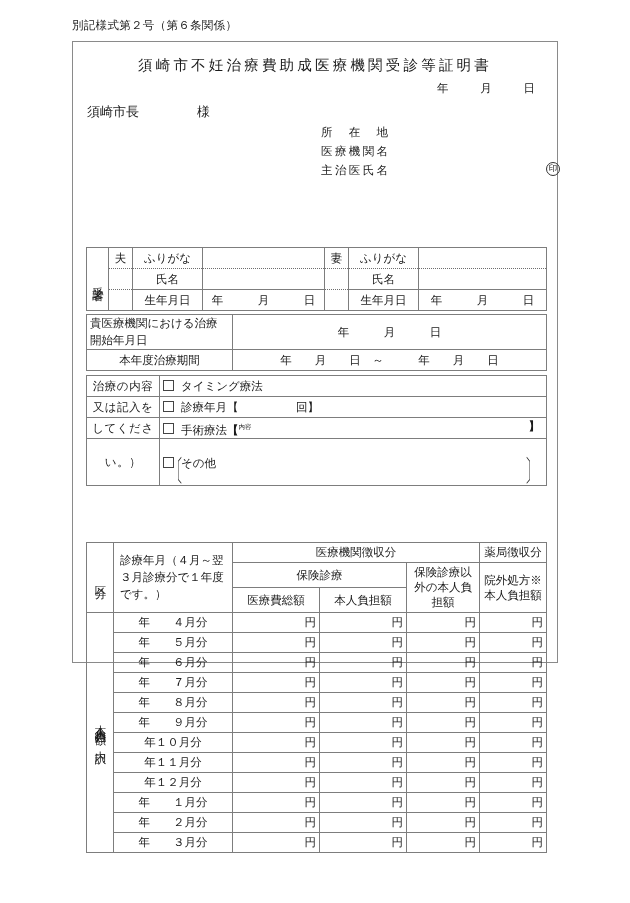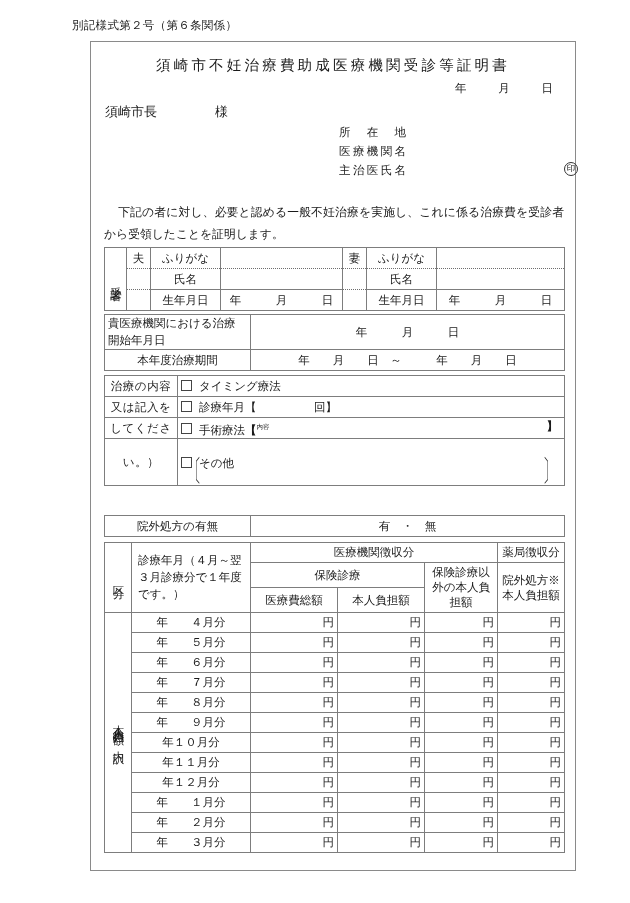--- a/index.html
+++ b/index.html
@@ -29,24 +29,23 @@
     font-size: 11.5px;
     letter-spacing: 0.3px;
     white-space: nowrap;
   }
   
   .frame {
     position: absolute;
     left: 72px;
     top: 41px;
     width: 486px;
-    height: 830px;
+    height: 622px;
     border: 1px solid #8a8a8a;
     box-sizing: border-box;
-    margin-left: 18px;
   }
   
   .title {
     position: absolute;
     left: 0; right: 0;
     top: 14px;
     text-align: center;
     font-size: 14.5px;
     letter-spacing: 3.2px;
     white-space: nowrap;
@@ -208,23 +207,20 @@
       </div>
       <div class="issuer-row">
         <span class="lbl">医療機関名</span>
       </div>
       <div class="issuer-row">
         <span class="lbl">主治医氏名</span>
         <span class="seal">印</span>
       </div>
     </div>
 
-    <div class="body-text">
-      <span class="indent"></span><span>下記の者に対し、必要と認める一般不妊治療を実施し、これに係る治療費を受診者から受領したことを証明します。</span>
-    </div>
 
     <table class="grid" id="patient-table">
       <colgroup>
         <col style="width:22px">
           <col style="width:24px">
           <col style="width:70px">
           <col style="width:122px">
         <col style="width:24px">
           <col style="width:70px">
           <col style="width:128px">
@@ -309,33 +305,20 @@
           <td class="l otherbox">
             <div class="other-line1">
               <span class="chk"></span><span>その他</span>
             </div>
             <div class="bracket-area"></div>
           </td>
         </tr>
       </tbody>
     </table>
 
-    <table class="grid" id="presc-table">
-      <colgroup>
-          <col style="width:146px">
-          <col style="width:247px">
-          <col style="width:67px">
-        </colgroup>
-      <tbody>
-        <tr>
-          <td class="c" style="height:20px">院外処方の有無</td>
-          <td class="c" colspan="2">有　・　無</td>
-        </tr>
-      </tbody>
-    </table>
 
     <table class="grid" id="amount-table">
       <colgroup>
         <col style="width:27px">
           <col style="width:119px">
         <col style="width:87px">
           <col style="width:87px">
           <col style="width:73px">
           <col style="width:67px">
       </colgroup>

